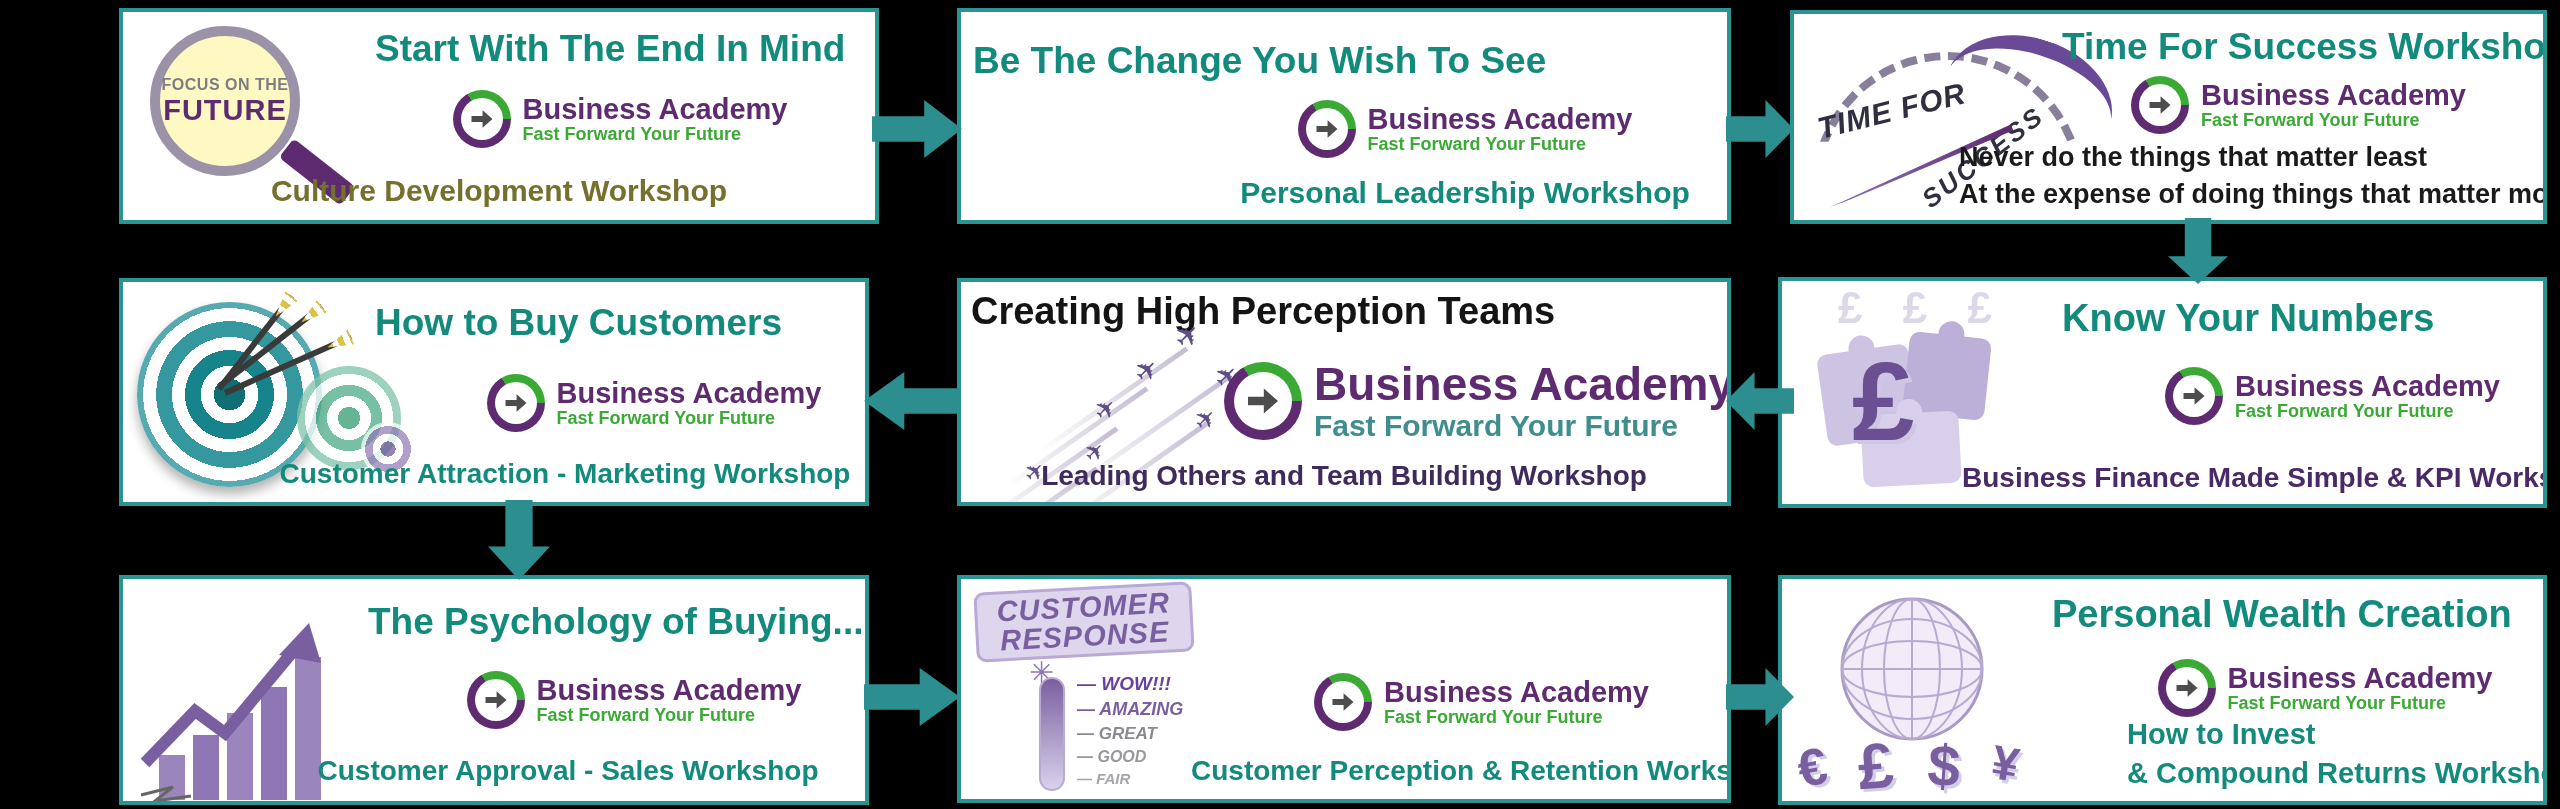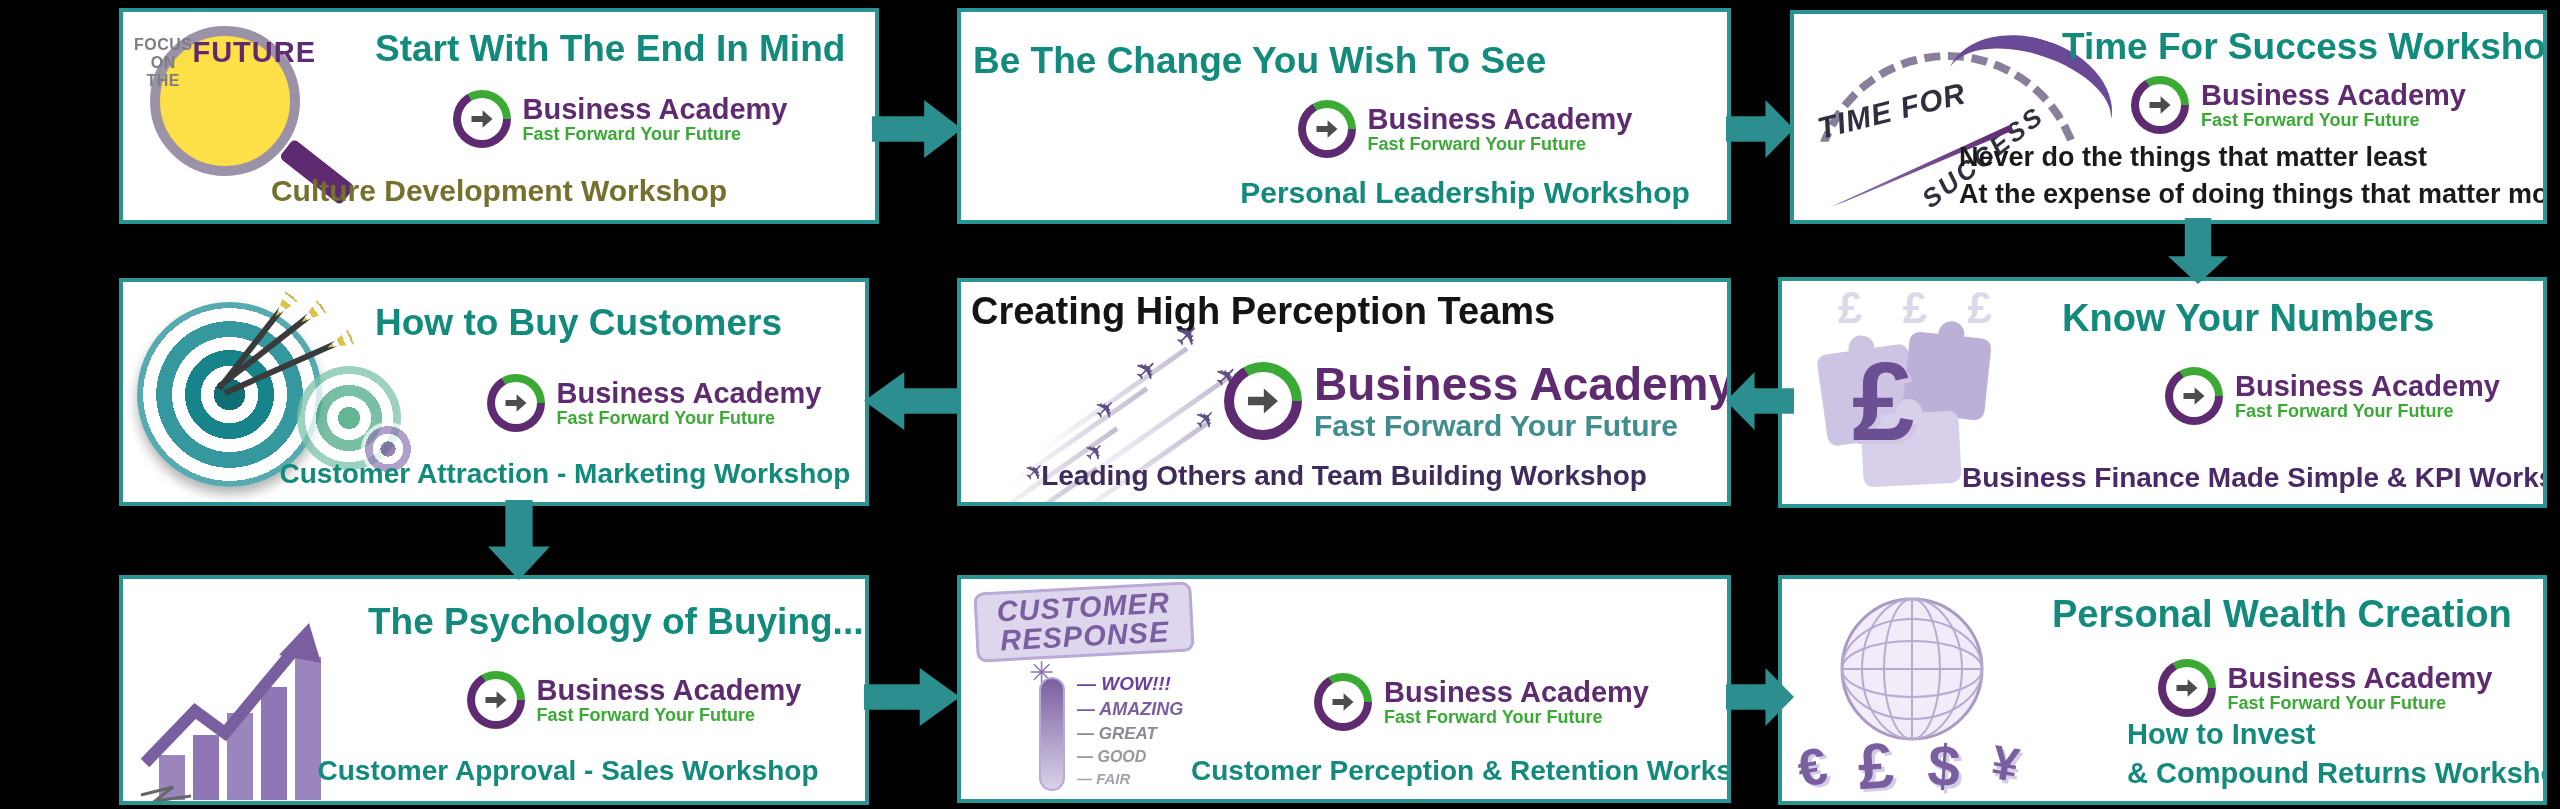--- a/index.html
+++ b/index.html
@@ -48,21 +48,21 @@
   .ba-lg .ba-icon svg{width:40px;height:40px;}
   .ba-lg .ba-name{font-size:46px;}
   .ba-lg .ba-tag{font-size:30px;color:#3f8d8d;}
 
   
   .t1{left:252px;right:10px;top:16px;font-size:37px;}
   .r1{left:252px;right:10px;top:78px;}
   .s1{left:12px;right:12px;bottom:12px;font-size:30px;color:#75702c;}
   .img-focus{position:absolute;left:15px;top:8px;width:240px;height:200px;}
   .lens{position:absolute;left:12px;top:6px;width:150px;height:150px;border-radius:50%;
-        border:10px solid #9b92a8;background:#fde047;display:flex;flex-direction:row;
+        border:10px solid #9b92a8;background:#fef9c3;display:flex;flex-direction:column;
         justify-content:center;box-sizing:border-box;text-align:center;}
   .lens-l1{font-size:16px;font-weight:bold;color:#7d7d85;letter-spacing:0.5px;}
   .lens-l2{font-size:29px;font-weight:bold;color:#5e2a70;letter-spacing:1px;}
   .handle{position:absolute;left:140px;top:140px;width:78px;height:24px;background:#5e2a70;
           transform:rotate(38deg);border-radius:5px;}
 
   
   .t2{left:12px;right:12px;top:28px;font-size:37px;}
   .r2{left:262px;right:20px;top:88px;}
   .s2{left:262px;right:20px;bottom:10px;font-size:30px;}

